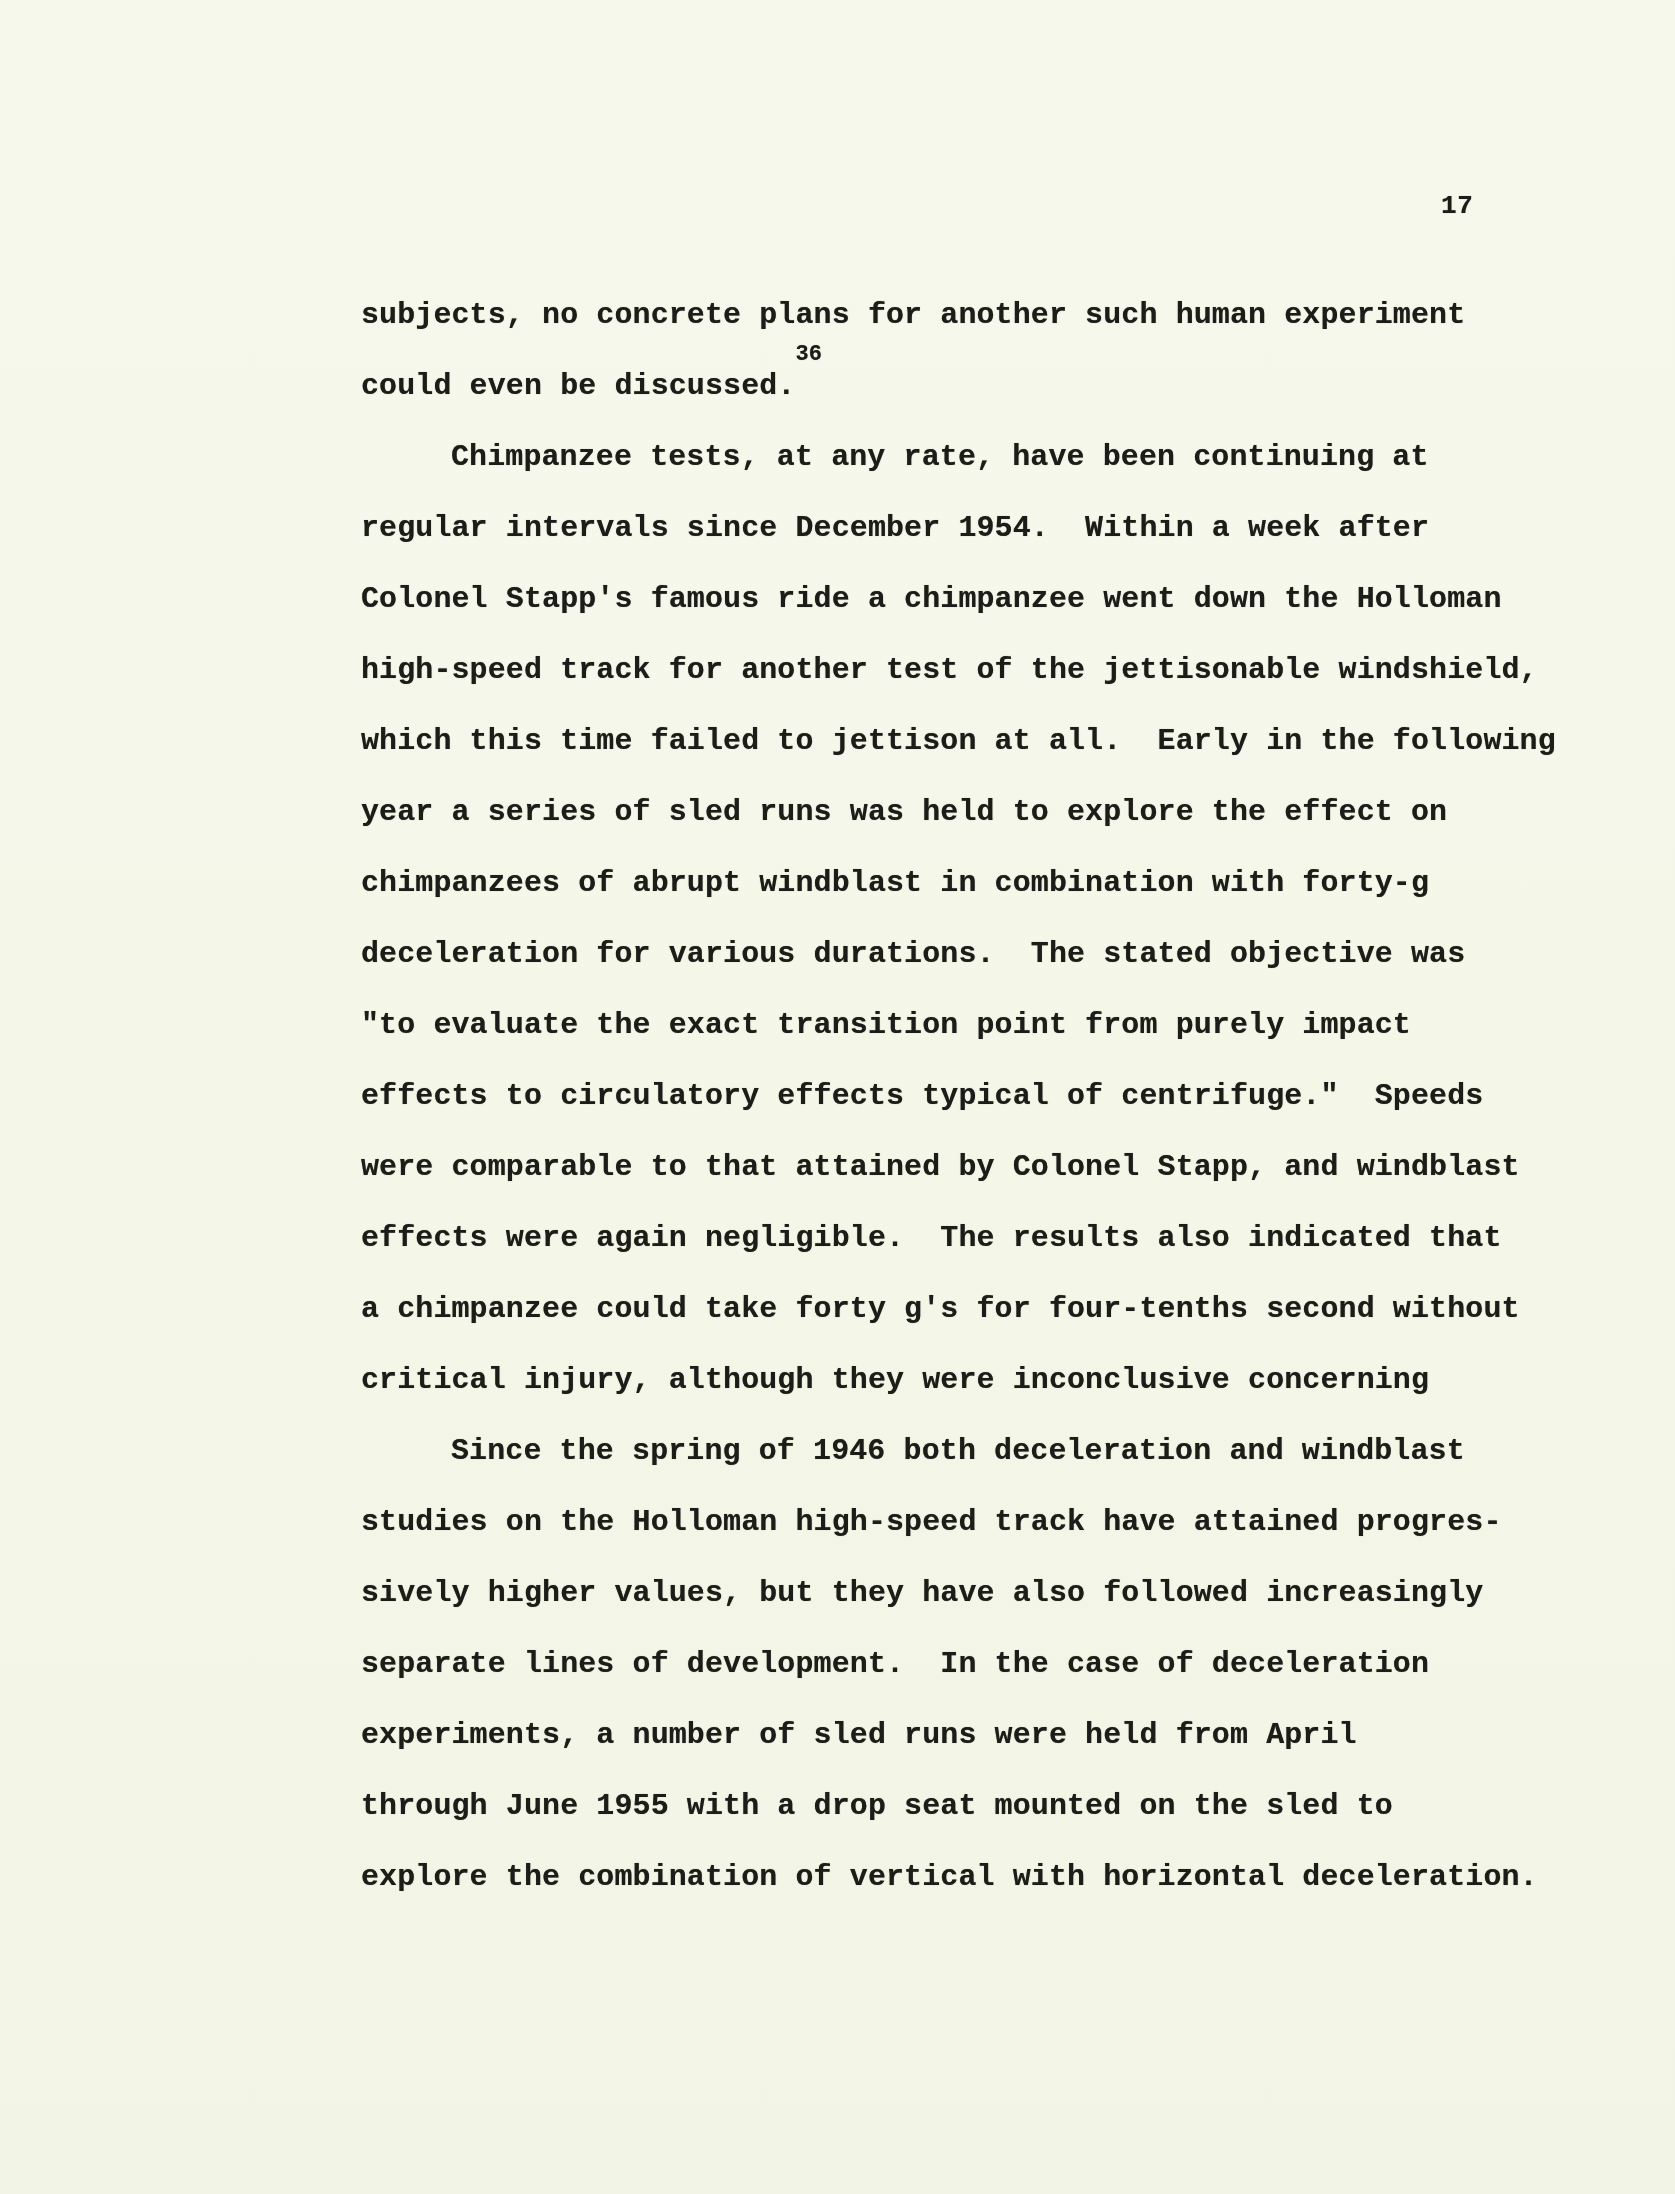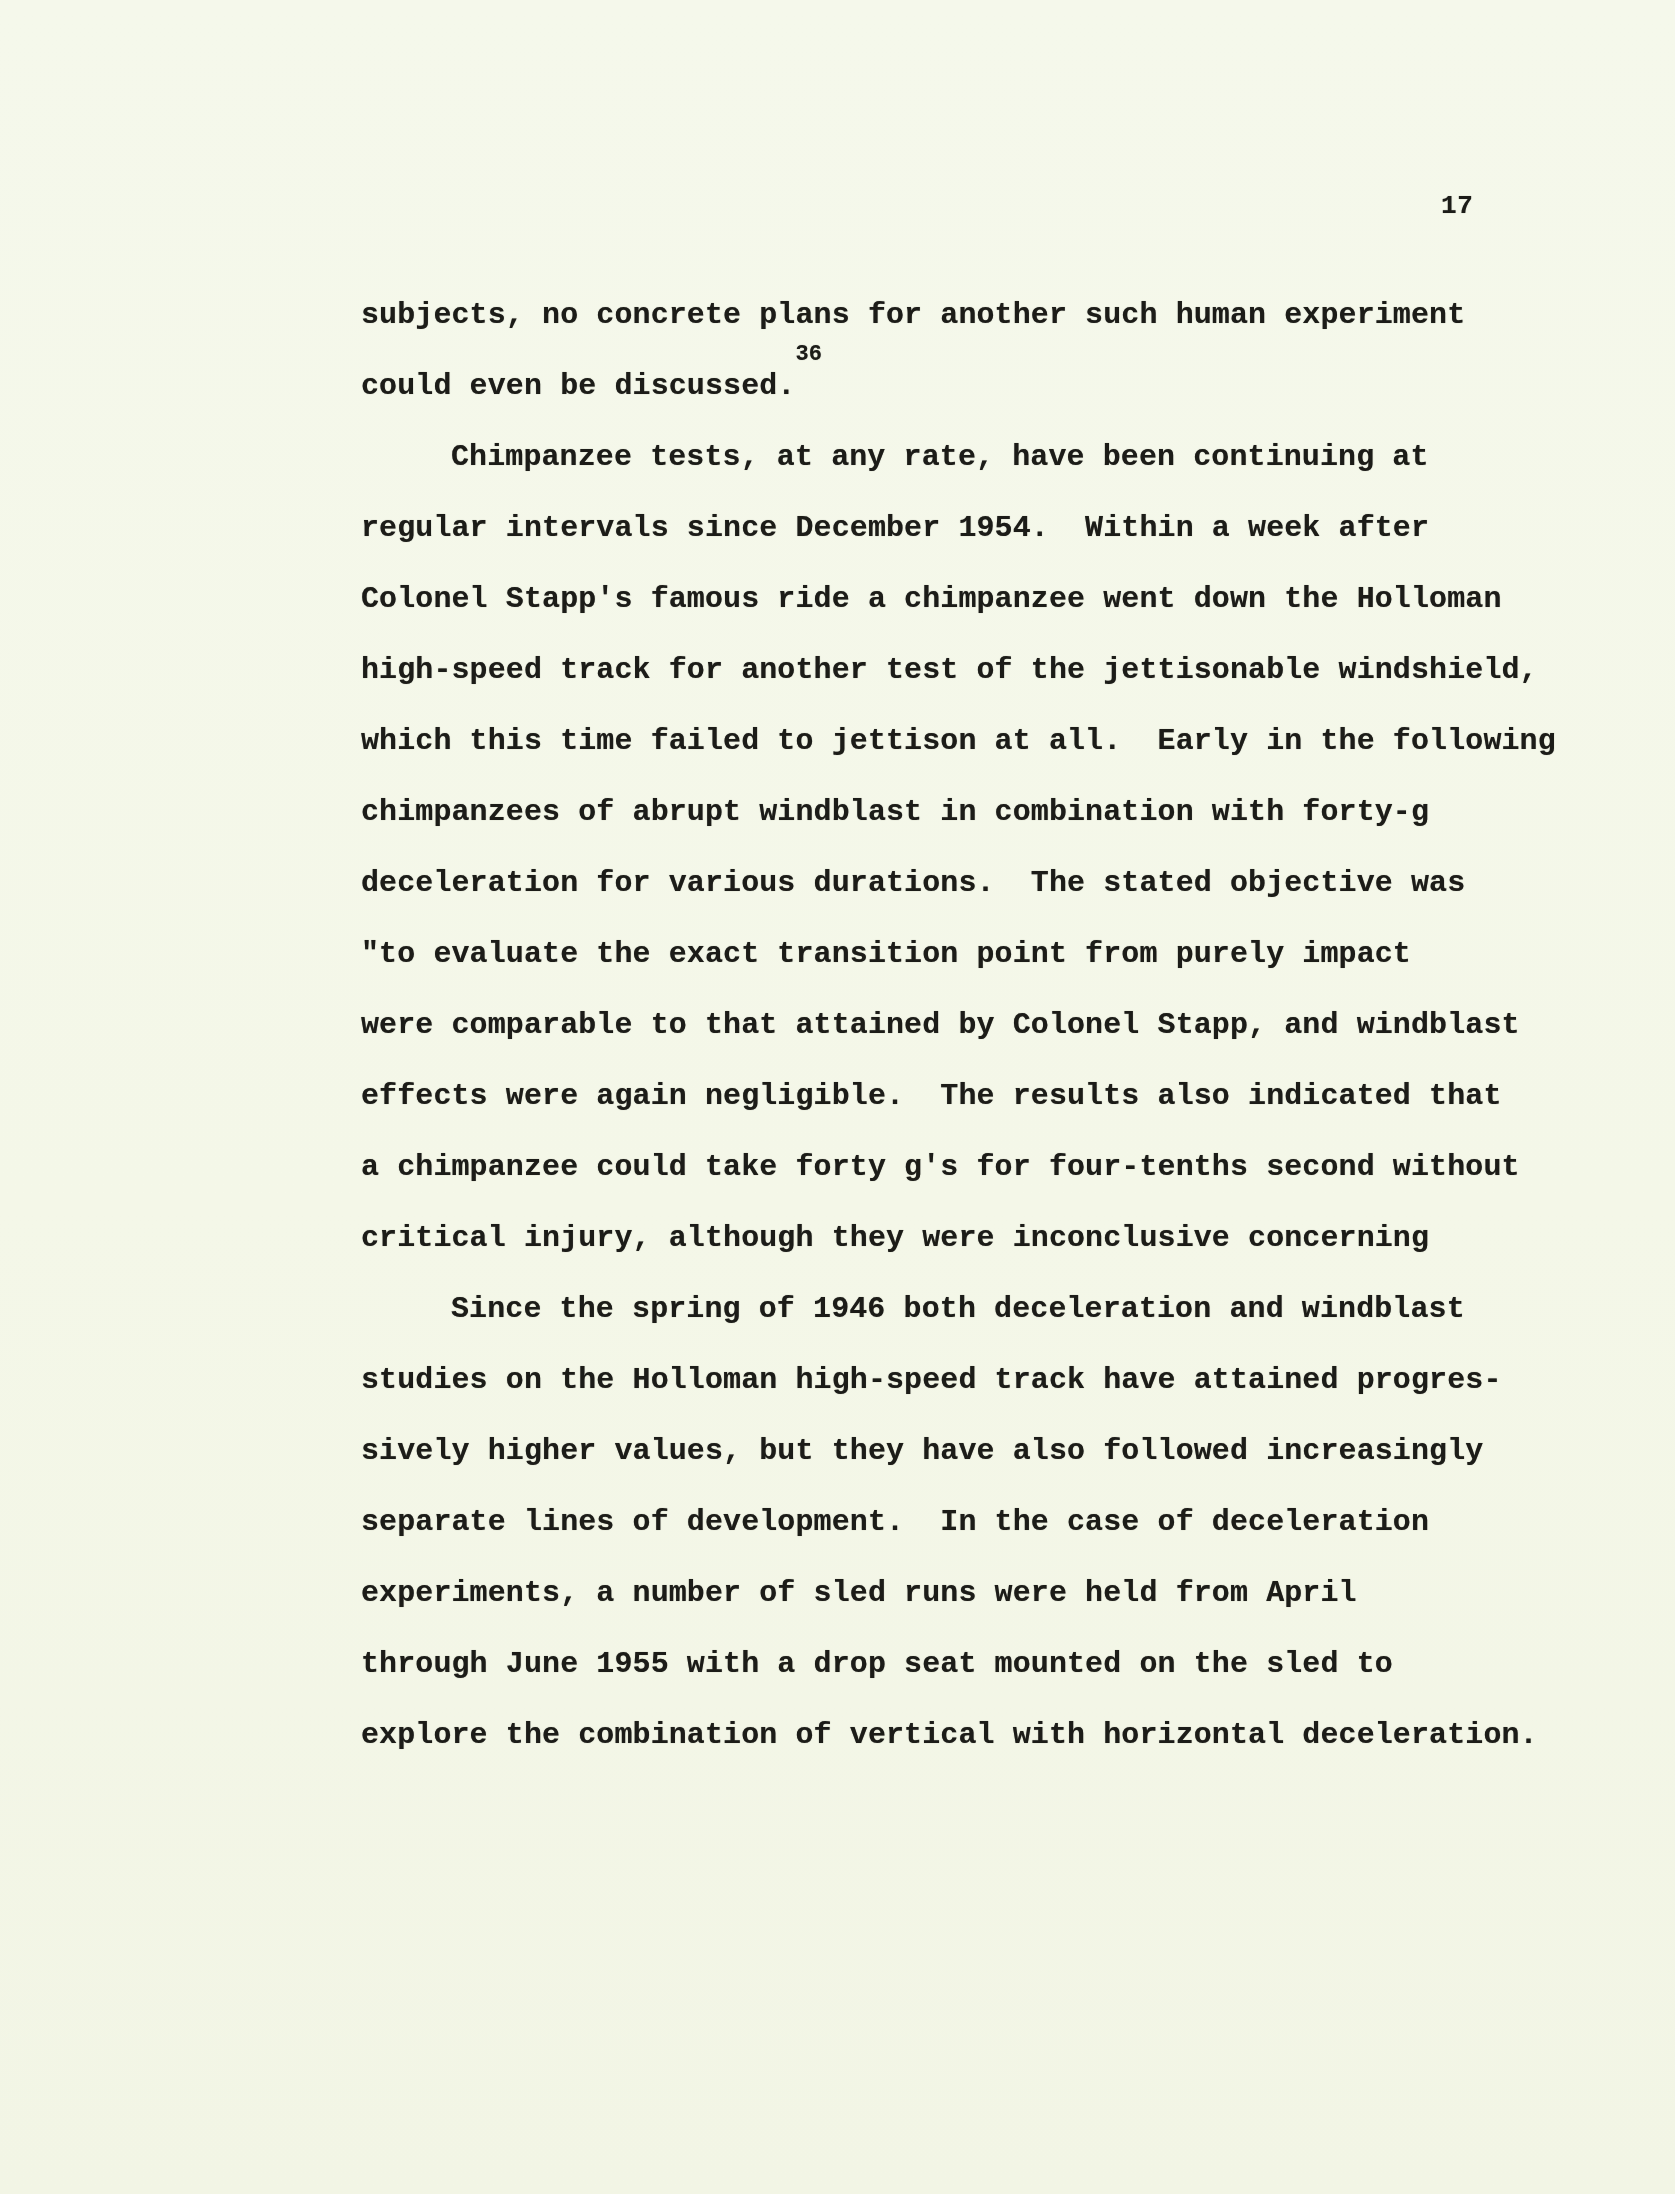--- a/index.html
+++ b/index.html
@@ -61,23 +61,25 @@
 <main class="sheet" style="color: rgb(28, 28, 24);">
   <div class="page-number">17</div>
   <section class="text-block">
       <div class="line"><span>subjects, no concrete plans for another such human experiment</span></div>
       <div class="line"><span>could even be discussed.</span><span class="fnref">36</span></div>
       <div class="line indent"><span>Chimpanzee tests, at any rate, have been continuing at</span></div>
       <div class="line"><span>regular intervals since December 1954.  Within a week after</span></div>
       <div class="line"><span>Colonel Stapp's famous ride a chimpanzee went down the Holloman</span></div>
       <div class="line"><span>high-speed track for another test of the jettisonable windshield,</span></div>
       <div class="line"><span>which this time failed to jettison at all.  Early in the following</span></div>
+      <div class="line"><span>year a series of sled runs was held to explore the effect on</span></div>
       <div class="line"><span>chimpanzees of abrupt windblast in combination with forty-g</span></div>
       <div class="line"><span>deceleration for various durations.  The stated objective was</span></div>
       <div class="line"><span>"to evaluate the exact transition point from purely impact</span></div>
+      <div class="line"><span>effects to circulatory effects typical of centrifuge."  Speeds</span></div>
       <div class="line"><span>were comparable to that attained by Colonel Stapp, and windblast</span></div>
       <div class="line"><span>effects were again negligible.  The results also indicated that</span></div>
       <div class="line"><span>a chimpanzee could take forty g's for four-tenths second without</span></div>
       <div class="line"><span>critical injury, although they were inconclusive concerning</span></div>
       <div class="line indent"><span>Since the spring of 1946 both deceleration and windblast</span></div>
       <div class="line"><span>studies on the Holloman high-speed track have attained progres-</span></div>
       <div class="line"><span>sively higher values, but they have also followed increasingly</span></div>
       <div class="line"><span>separate lines of development.  In the case of deceleration</span></div>
       <div class="line"><span>experiments, a number of sled runs were held from April</span></div>
       <div class="line"><span>through June 1955 with a drop seat mounted on the sled to</span></div>

